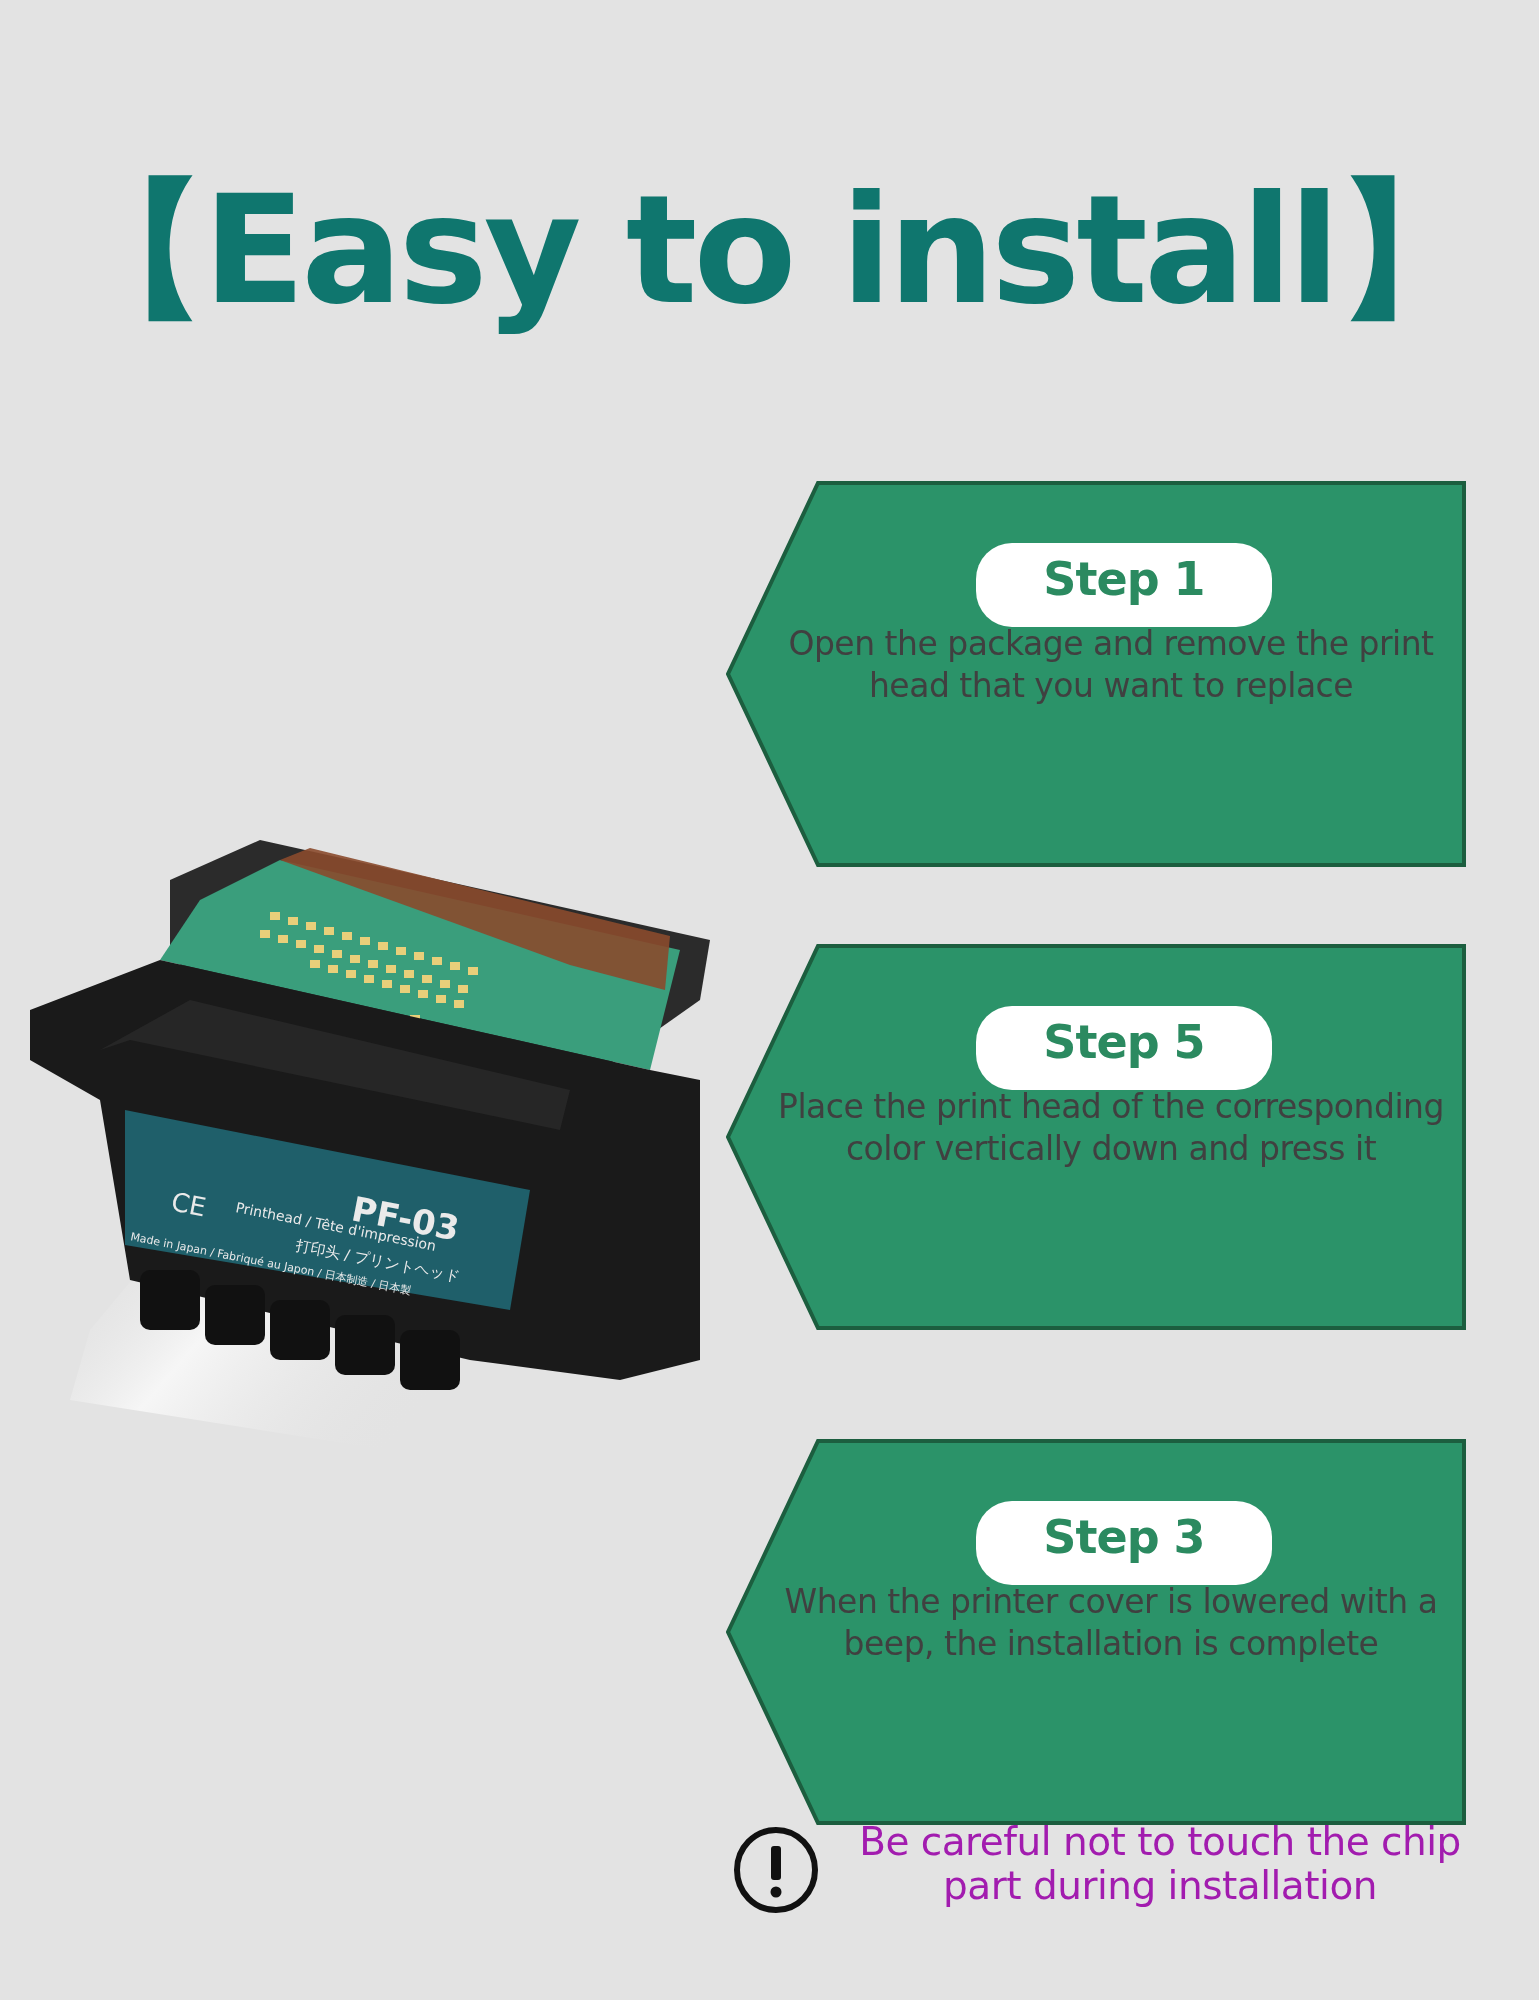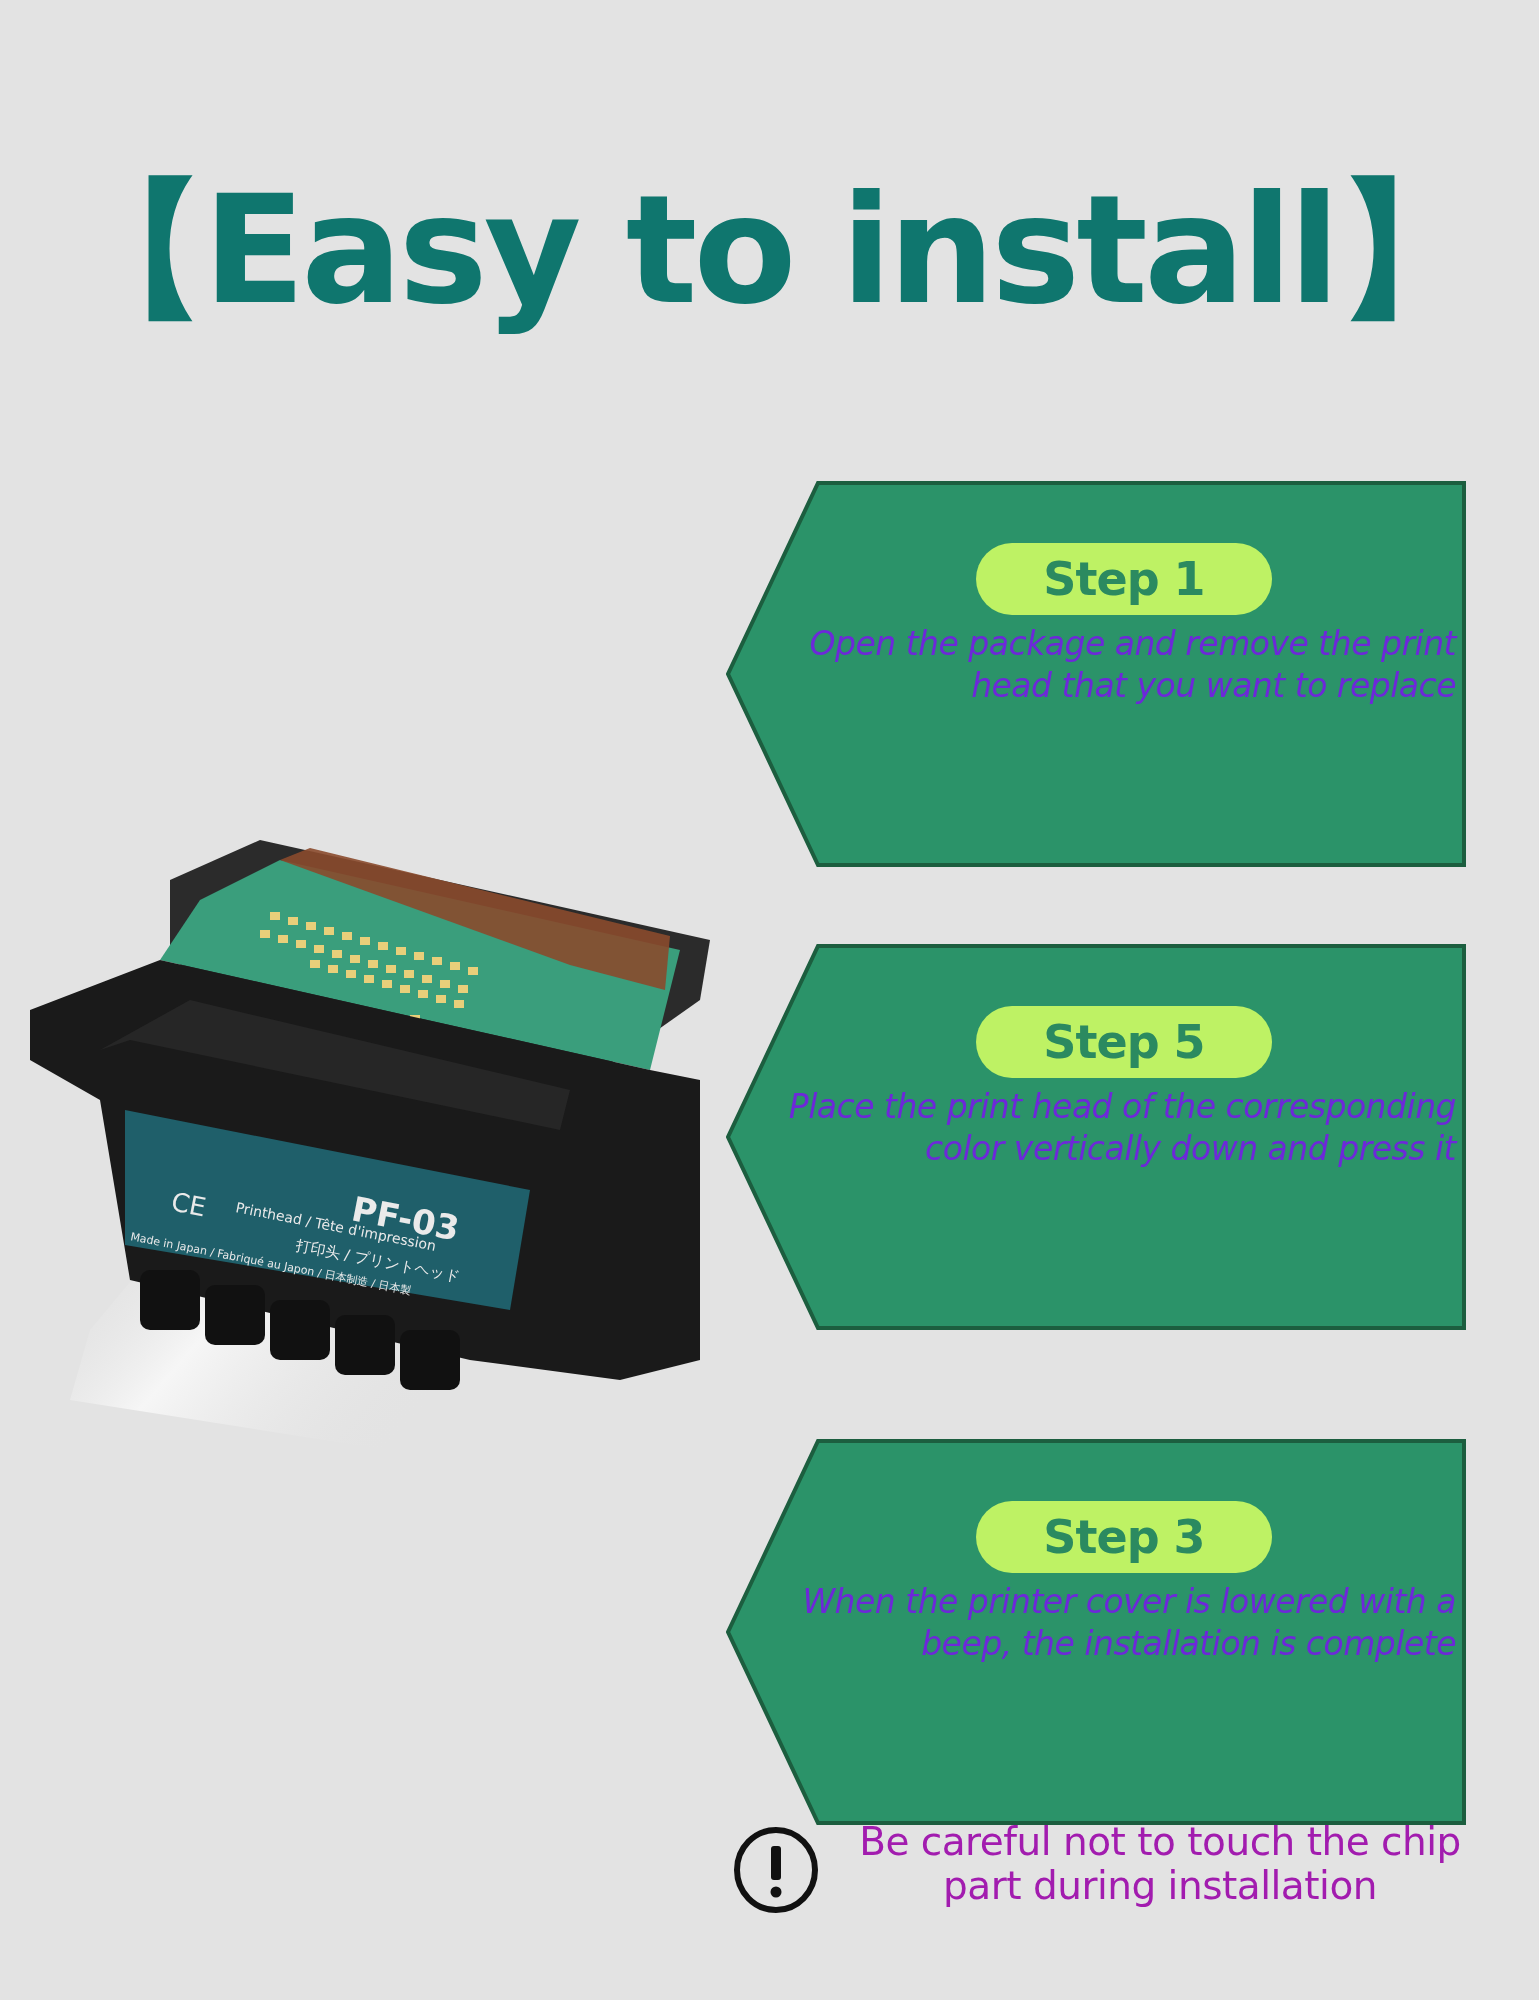--- a/index.html
+++ b/index.html
@@ -10,29 +10,29 @@
   }
   .title {
     position:absolute; left:0; top:150px; width:1539px; text-align:center;
     font-family:"DejaVu Sans", sans-serif; font-weight:bold;
     font-size:150px; line-height:200px; color:#0f766e; letter-spacing:-4px;
     white-space:nowrap;
   }
   .panel { position:absolute; left:726px; width:742px; height:386px; }
   .panel svg { position:absolute; left:0; top:0; }
   .pill {
-    position:absolute; left:250px; top:62px; width:296px; height:72px;
-    background:#bef264; border-radius:36px; text-align:center;
+    position:absolute; left:250px; top:62px; width:296px; height:84px;
+    background:#ffffff; border-radius:36px; text-align:center;
     font-family:"DejaVu Sans", sans-serif; font-weight:bold; font-size:46px;
     line-height:72px; color:#2b8a60; letter-spacing:-1px;
   }
   .desc {
-    position:absolute; left:40px; top:142px; width:690px; text-align:right;
-    color:#6d28d9; font-size:33px; line-height:42px;
-    font-family:"DejaVu Sans", sans-serif; letter-spacing:-0.5px;font-style:italic;
+    position:absolute; left:40px; top:142px; width:690px; text-align:center;
+    color:#404040; font-size:33px; line-height:42px;
+    font-family:"DejaVu Sans", sans-serif; letter-spacing:-0.5px;
   }
   .warn {
     position:absolute; left:730px; top:1820px; width:760px; height:110px;
   }
   .warn-icon { position:absolute; left:2px; top:6px; width:88px; height:88px; }
   .warn-text {
     position:absolute; left:100px; top:0; width:660px; text-align:center;
     font-family:"DejaVu Sans", sans-serif; font-size:39px; line-height:44px; color:#a21caf;
     letter-spacing:-0.5px;
   }

